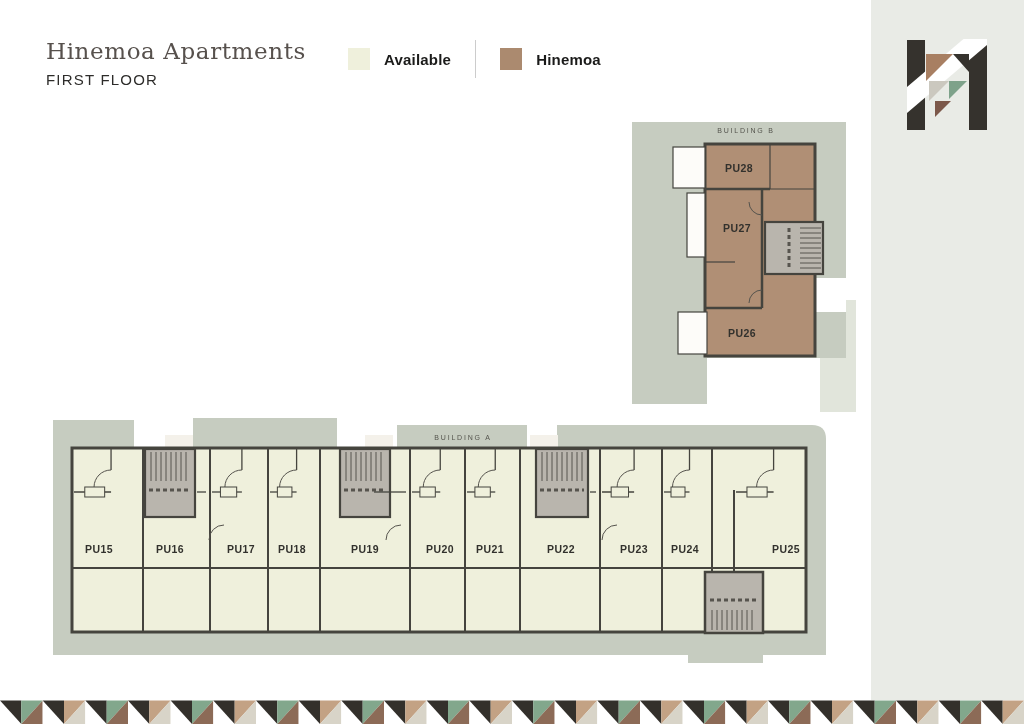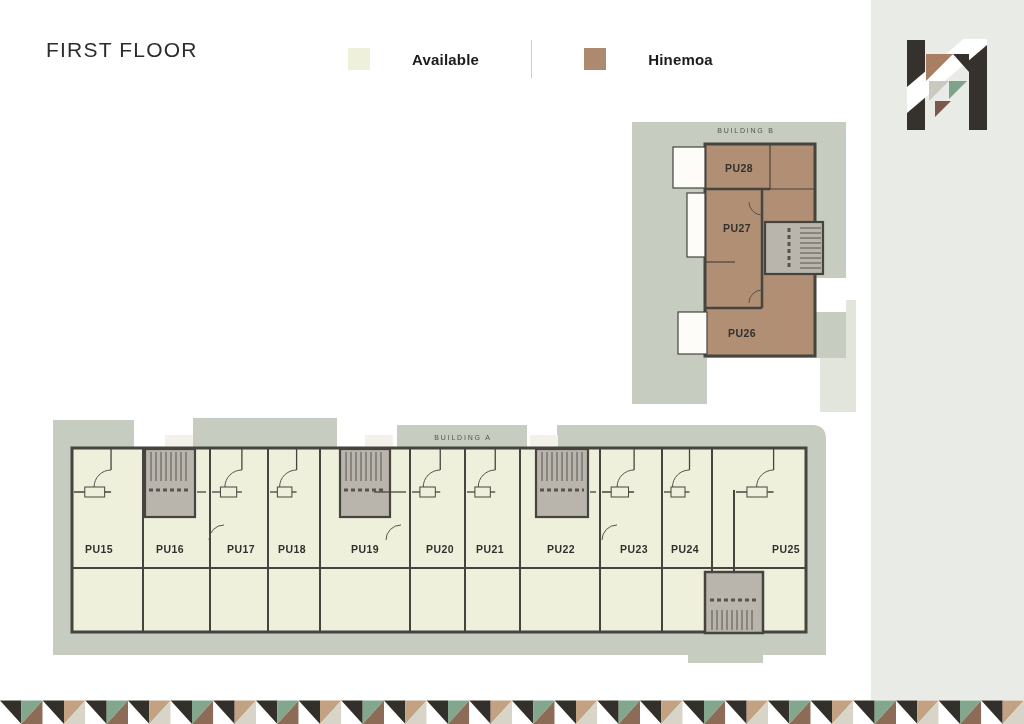--- a/index.html
+++ b/index.html
@@ -3,22 +3,22 @@
 <meta charset="utf-8">
 <style>
   html,body{margin:0;padding:0;}
   body{width:1024px;height:724px;position:relative;background:#ffffff;overflow:hidden;
        font-family:"Liberation Sans",sans-serif;}
   .sidebar{position:absolute;left:871px;top:0;width:153px;height:700px;background:#e9ebe6;}
   .logo-svg{position:absolute;left:907px;top:39px;}
   .header{position:absolute;left:46px;top:38px;}
   .header h1{margin:0 0 7px 0;font-family:"DejaVu Serif",serif;font-weight:400;
              font-size:23px;color:#57514d;letter-spacing:.6px;}
-  .header h2{margin:0;font-size:21px;font-weight:500;color:#2d2c2a;letter-spacing:1.2px;}
-  .legend{position:absolute;left:348px;top:47px;display:flex;align-items:center;height:24px;gap:28px;}
+  .header h2{margin:0;font-size:15px;font-weight:500;color:#2d2c2a;letter-spacing:1.2px;}
+  .legend{position:absolute;left:348px;top:47px;display:flex;align-items:center;height:24px;}
   .swatch{width:22px;height:22px;display:inline-block;flex:0 0 auto;}
   .legend-label{font-size:15px;font-weight:700;color:#1b1b1a;margin-left:14px;letter-spacing:.2px;}
   .legend-divider{width:1px;height:38px;background:#cccccc;margin:0 24px;flex:0 0 auto;}
   #plan-svg{position:absolute;left:0;top:0;}
   .plan-label{font:700 10.5px "Liberation Sans",sans-serif;fill:#32312d;letter-spacing:.4px;}
   .bldg-label{font:400 7px "Liberation Sans",sans-serif;fill:#54544d;letter-spacing:1.8px;}
 </style>
 </head>
 <body>
 
@@ -31,20 +31,21 @@
     <polygon points="80,-20 80,6 0,74 0,48" fill="#ffffff"></polygon>
     <polygon points="46,15 62,15 62,33" fill="#35322d"></polygon>
     <polygon points="19,15 46,15 19,42" fill="#a87f62"></polygon>
     <polygon points="22,42 42,42 22,62" fill="#cbc8bf"></polygon>
     <polygon points="42,42 60,42 42,60" fill="#7ea28a"></polygon>
     <polygon points="28,62 44,62 28,78" fill="#7c584a"></polygon>
   </g>
 </svg>
 
 <div class="header">
+  <h1>Hinemoa Apartments</h1>
   <h2>FIRST FLOOR</h2>
 </div>
 
 <div class="legend">
   <span class="swatch" style="background: rgb(239, 240, 220);"></span>
   <span class="legend-label">Available</span>
   <span class="legend-divider"></span>
   <span class="swatch" style="background: rgb(171, 138, 111);"></span>
   <span class="legend-label">Hinemoa</span>
 </div>

